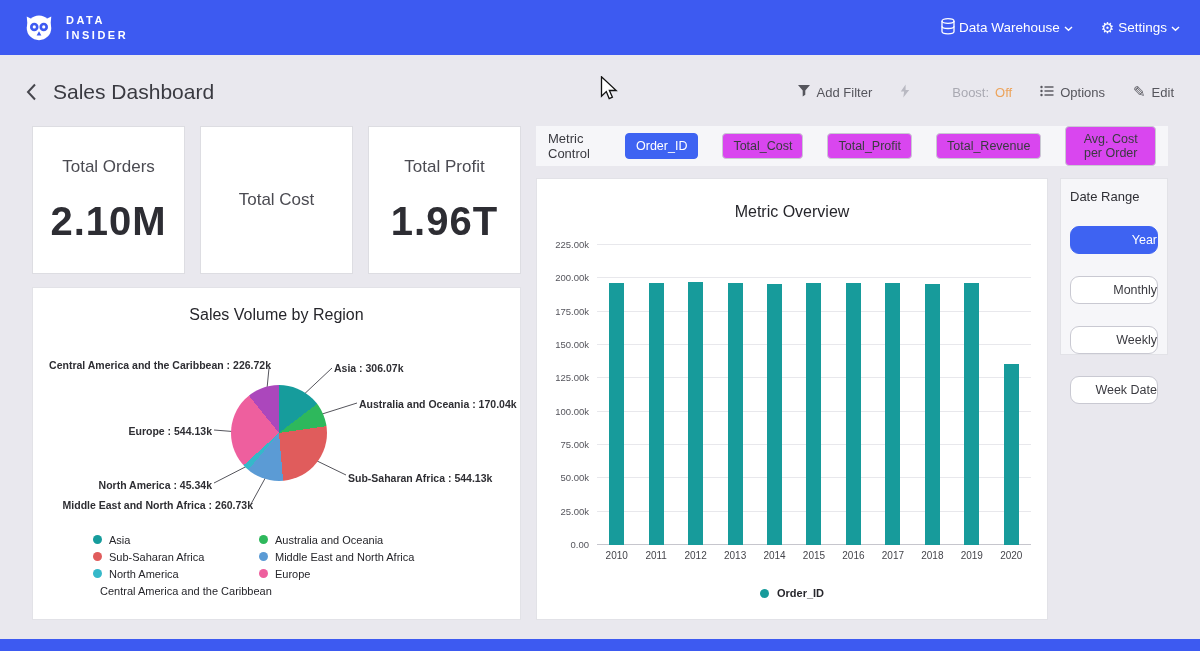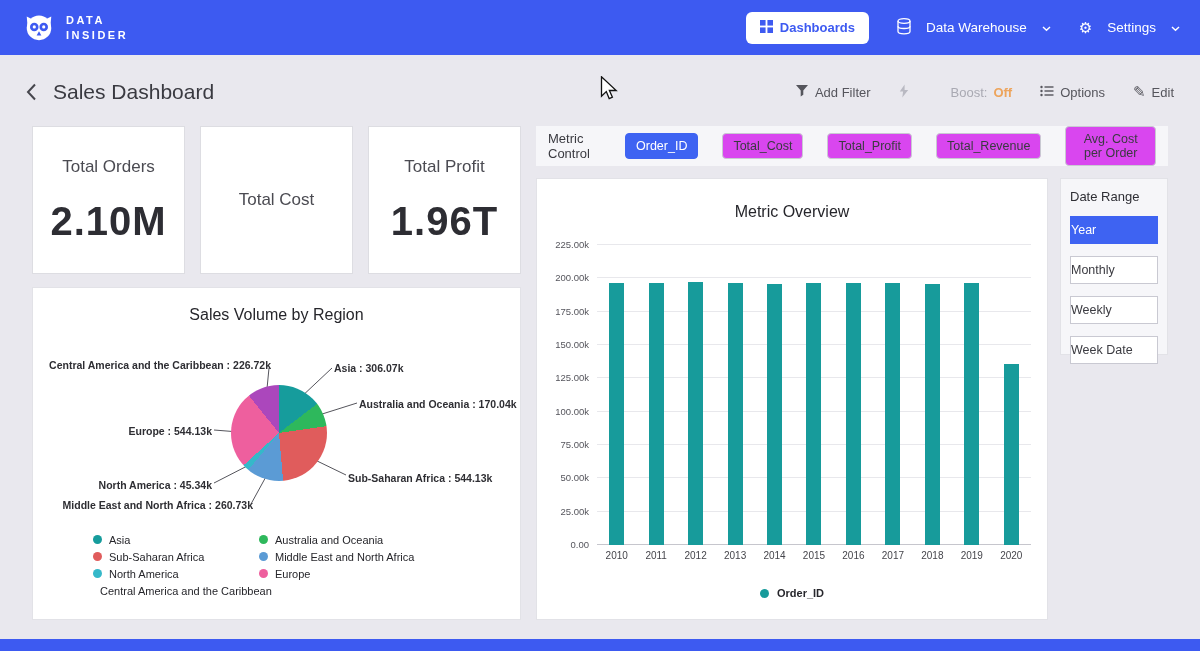--- a/index.html
+++ b/index.html
@@ -10,29 +10,29 @@
     font-family:"Liberation Sans", sans-serif;
   }
   
   .navbar { position:absolute; top:0; left:0; width:1200px; height:55px; background:#3d5af1; }
   .nav-left { position:absolute; left:22px; top:0; height:55px; display:flex; align-items:center; gap:10px; }
   .logo-text { color:#fff; font-size:11px; font-weight:bold; letter-spacing:2.5px; line-height:1.35; }
   .nav-right { position:absolute; right:20px; top:0; height:55px; display:flex; align-items:center; gap:28px; }
   .dashboards-btn { display:flex; align-items:center; gap:7px; background:#fff; color:#3d5af1;
     border:3px solid rgba(255,255,255,0.35); border-radius:6px; padding:5px 11px;
     font-size:13px; font-weight:bold; cursor:pointer; }
-  .nav-item { display:flex; align-items:center; gap:15px; color:#fff; font-size:13.5px; cursor:pointer; }
+  .nav-item { display:flex; align-items:center; gap:4px; color:#fff; font-size:13.5px; cursor:pointer; }
   .gear-glyph { font-size:15px; line-height:1; }
   
   .page-header { position:absolute; top:76px; left:26px; right:26px; height:32px; display:flex; align-items:center; }
   .back-btn { margin-right:16px; display:flex; align-items:center; cursor:pointer; }
   .page-title { font-size:21px; color:#3a3a41; font-weight:500; }
   .header-actions { margin-left:auto; display:flex; align-items:center; gap:28px; font-size:13px; color:#55555c; }
   .action { display:flex; align-items:center; gap:6px; cursor:pointer; }
-  .boost-off { color:#eda45c;font-weight:bold; }
+  .boost-off { color:#eda45c; }
   .boost-label { color:#a9a9b2;margin-left:36px; }
   .pencil-glyph { font-size:15px; color:#55555c; }
   
   .kpi { position:absolute; top:126px; width:153px; height:148px; background:#fff; border:1px solid #dddde2;
     display:flex; flex-direction:column; align-items:center; justify-content:center; gap:22px; }
   .kpi-label { font-size:17px; color:#4b4b52; }
   .kpi-value { font-size:40px; font-weight:bold; color:#2d2d33; letter-spacing:1px; }
   
   .metric-strip { position:absolute; left:536px; top:126px; width:632px; height:40px; background:#f6f6f9;
     display:flex; align-items:center; gap:24px; padding:0 12px; }
@@ -54,22 +54,22 @@
   .bar { width:15px; }
   .xlabels { position:absolute; left:60px; right:16px; top:371px; display:flex; }
   .xlabel { flex:1; text-align:center; font-size:10px; color:#45454b; }
   .bar-legend { position:absolute; left:0; right:0; bottom:20px; display:flex; justify-content:center; align-items:center; gap:8px;
     font-size:11px; font-weight:bold; color:#26262b; }
   .dot { width:9px; height:9px; border-radius:50%; display:inline-block; }
   
   .date-card { position:absolute; left:1060px; top:178px; width:108px; height:177px; background:#f6f6f9;
     border:1px solid #e2e2e7; padding:10px 9px; }
   .date-title { font-size:13px; color:#2f2f35; font-weight:500; margin-bottom:6px; }
-  .date-btn { display:block; width:100%; margin:12px 0; padding:6px 0; text-align:left; background:#fff;
-    border:1px solid #c9c9d2; border-radius:0; font-size:12.5px; color:#3a3a40; cursor:pointer;
+  .date-btn { display:block; width:100%; margin:22px 0; padding:6px 0; text-align:right; background:#fff;
+    border:1px solid #c9c9d2; border-radius:9px; font-size:12.5px; color:#3a3a40; cursor:pointer;
     font-family:"Liberation Sans", sans-serif; }
   .date-btn.active { background:#3e63f2; border-color:#3e63f2; color:#fff; }
   
   .sales-panel { position:absolute; left:32px; top:287px; width:489px; height:333px; background:#fff; border:1px solid #e2e2e7; }
   .sales-title { text-align:center; margin-top:18px; font-size:16px; color:#26262b; }
   .pie-area { position:absolute; left:0; top:53px; width:489px; height:190px; }
   #pie { position:absolute; left:198px; top:44px; width:96px; height:96px; border-radius:50%; }
   .pie-label { position:absolute; font-size:10.5px; font-weight:bold; color:#2e2e33; white-space:nowrap; }
   .leaders { position:absolute; left:0; top:0; width:489px; height:190px; pointer-events:none; }
   .pie-legend { position:absolute; left:60px; top:243px; display:grid; grid-template-columns:166px auto;
@@ -95,31 +95,20 @@
         <circle cx="23" cy="19" r="1.7" fill="#fff"></circle>
         <path d="M18,23.5 L15.5,28 L20.5,28 Z" fill="#3d5af1"></path>
       </svg>
     </span>
     <div class="logo-text">
       <div>DATA</div>
       <div>INSIDER</div>
     </div>
   </div>
   <div class="nav-right">
-    <div class="dashboards-btn">
-      <span>
-        <svg width="13" height="13" viewBox="0 0 14 14">
-          <rect x="0" y="0" width="6" height="6" fill="#3d5af1"></rect>
-          <rect x="8" y="0" width="6" height="6" fill="#3d5af1"></rect>
-          <rect x="0" y="8" width="6" height="6" fill="#3d5af1"></rect>
-          <rect x="8" y="8" width="6" height="6" fill="#3d5af1"></rect>
-        </svg>
-      </span>
-      <span>Dashboards</span>
-    </div>
     <div class="nav-item">
       <span>
         <svg width="14" height="17" viewBox="0 0 14 17" fill="none" stroke="#fff" stroke-width="1.3">
           <ellipse cx="7" cy="3" rx="6" ry="2.3"></ellipse>
           <path d="M1,3 v10.5 c0,1.3 2.7,2.3 6,2.3 s6,-1 6,-2.3 v-10.5"></path>
           <path d="M1,8.2 c0,1.3 2.7,2.3 6,2.3 s6,-1 6,-2.3"></path>
         </svg>
       </span>
       <span>Data Warehouse</span>
       <span>

